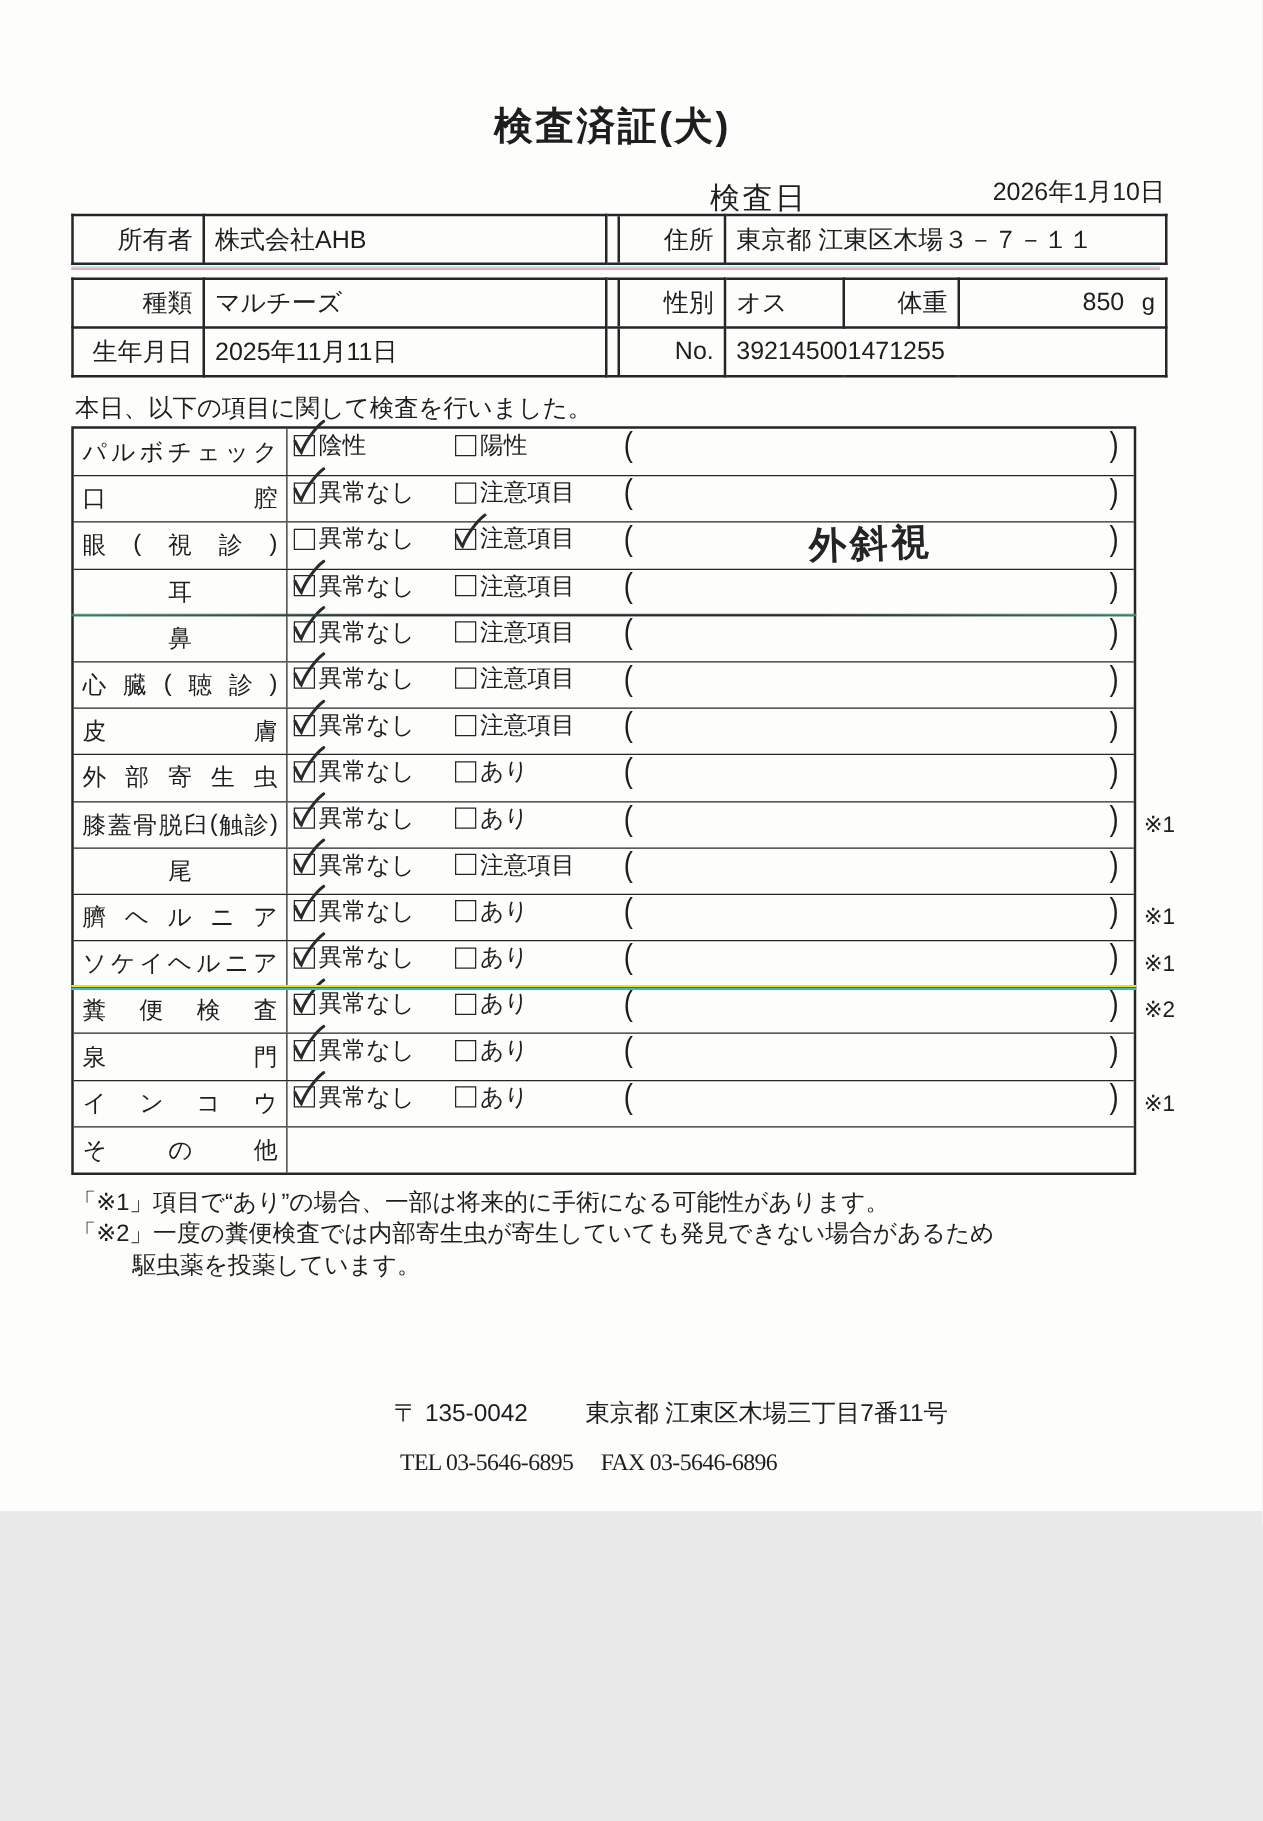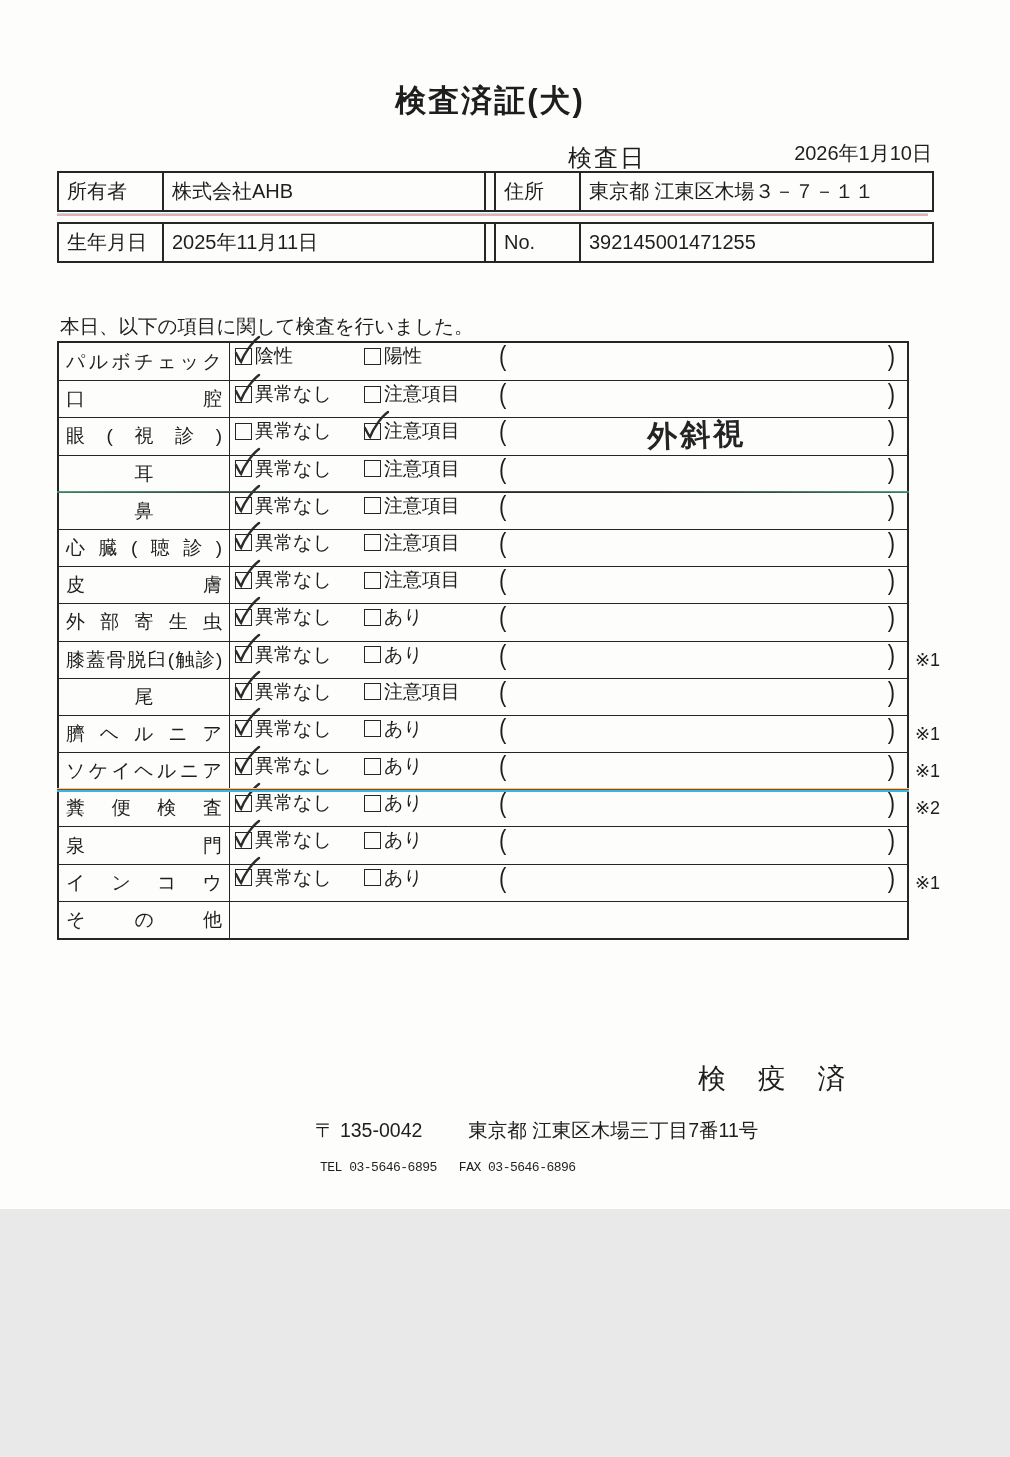--- a/index.html
+++ b/index.html
@@ -17,21 +17,21 @@
   .examdate-label{position:absolute;left:568px;top:142px;font-size:24px;letter-spacing:2px;}
   .examdate-value{position:absolute;right:78px;top:140px;font-size:20px;}
   
   table.info{border-collapse:collapse;position:absolute;left:57px;table-layout:fixed;}
   table.info td{
     border:2px solid #262626;font-size:20px;padding:0 8px;height:37px;
     overflow:hidden;white-space:nowrap;
   }
   table.info td.spacer{padding:0;border-top:2px solid #262626;border-bottom:2px solid #262626;
     border-left:1.5px solid #262626;border-right:1.5px solid #262626;}
-  td.lab{text-align:left;padding:0 4px;}
+  td.lab{text-align:right;padding:0 4px;}
   td.num{text-align:right;}
   .owner-wrap{position:absolute;left:57px;top:171px;width:877px;}
   .owner-wrap::after{ 
     content:'';position:absolute;left:0;right:6px;bottom:-4px;height:3px;
     background:linear-gradient(to bottom,#9fd9f2 0 45%,#e89a9a 45% 100%);opacity:.8;
   }
   .owner-wrap table{position:relative;left:0;top:0;}
   .dog-wrap{position:absolute;left:57px;top:222px;width:877px;}
   .dog-wrap table{position:relative;left:0;top:0;}
   .unit{display:inline-block;margin-left:14px;font-size:19px;}
@@ -76,22 +76,22 @@
   .notes{position:absolute;left:58px;top:950px;font-size:19px;line-height:25px;font-weight:500;}
   .notes .indent{margin-left:48px;}
   .disclaimer{
     position:absolute;left:62px;top:1031px;font-size:20.5px;font-weight:700;
     line-height:27.5px;white-space:pre-line;letter-spacing:0.5px;
   }
   .stamp{position:absolute;left:698px;top:1060px;font-size:28px;font-weight:500;letter-spacing:12px;}
   
   .postal-line{position:absolute;left:315px;top:1117px;font-size:19.5px;font-weight:500;display:flex;}
   .postal-line .addr{margin-left:46px;}
-  .tel-line{position:absolute;left:320px;top:1160px;font-size:13px;display:flex;
-    font-family:Liberation Mono, monospace;letter-spacing:-0.5px;}
+  .tel-line{position:absolute;left:320px;top:1160px;font-size:19px;display:flex;
+    font-family:Liberation Serif, serif;letter-spacing:-0.5px;}
   .tel-line .fax{margin-left:22px;}
   .clinic{position:absolute;left:320px;top:1204px;font-size:25px;font-weight:500;letter-spacing:1px;}
   .vet{position:absolute;left:447px;top:1237px;font-size:21px;font-weight:500;letter-spacing:2px;}
   .serial{position:absolute;left:757px;top:1278px;font-size:19.5px;}
 </style>
 </head>
 <body>
 
 <div class="page">
 
@@ -126,20 +126,29 @@
       <colgroup>
           <col style="width:105px">
           <col style="width:322px">
           <col style="width:10px">
           <col style="width:85px">
           <col style="width:95px">
           <col style="width:92px">
           <col>
         </colgroup>
       <tbody>
+          <tr>
+        <td class="lab">種類</td>
+        <td>マルチーズ</td>
+        <td class="spacer"></td>
+        <td class="lab">性別</td>
+        <td>オス</td>
+        <td class="lab">体重</td>
+        <td class="num"><span>850</span><span class="unit">g</span></td>
+      </tr>
       <tr>
         <td class="lab">生年月日</td>
         <td>2025年11月11日</td>
         <td class="spacer"></td>
         <td class="lab">No.</td>
         <td colspan="3">392145001471255</td>
       </tr>
     </tbody>
       </table>
   </div>
@@ -572,23 +581,27 @@
         
         
         
         
         
       </div>
       <span class="mark"></span>
     </div>
     </div>
 
-
-
-  <div class="stamp">検 疫 済</div>
+  <div class="notes">
+    <div>「※1」項目で“あり”の場合、一部は将来的に手術になる可能性があります。</div>
+    <div>「※2」一度の糞便検査では内部寄生虫が寄生していても発見できない場合があるため</div>
+    <div class="indent">駆虫薬を投薬しています。</div>
+  </div>
+
+
 
   <div class="postal-line">
     <span>〒 135-0042</span>
     <span class="addr">東京都 江東区木場三丁目7番11号</span>
   </div>
 
   <div class="tel-line">
     <span>TEL 03-5646-6895</span>
     <span class="fax">FAX 03-5646-6896</span>
   </div>

